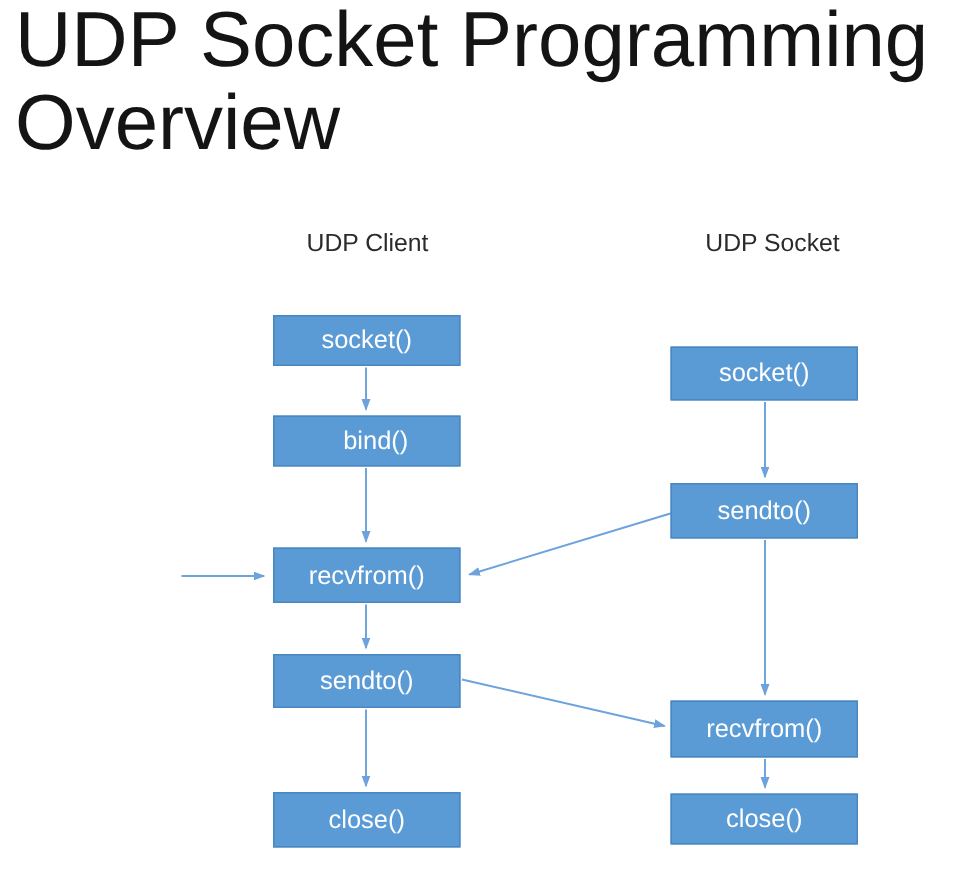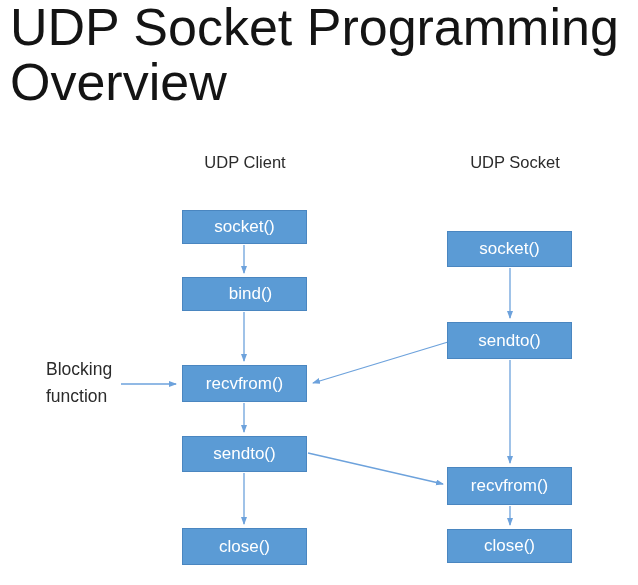--- a/index.html
+++ b/index.html
@@ -99,15 +99,14 @@
   <div class="box" style="left:182px; top:277px; height:34px;padding-left:12px;">bind()</div>
   <div class="box" style="left:182px; top:365px; height:37px;">recvfrom()</div>
   <div class="box" style="left:182px; top:436px; height:36px;">sendto()</div>
   <div class="box" style="left:182px; top:528px; height:37px;">close()</div>
 
   <div class="box" style="left:447px; top:231px; height:36px;">socket()</div>
   <div class="box" style="left:447px; top:322px; height:37px;">sendto()</div>
   <div class="box" style="left:447px; top:467px; height:38px;">recvfrom()</div>
   <div class="box" style="left:447px; top:529px; height:34px;">close()</div>
 
-  <div class="annotation">Blocking function</div>
 
 </div>
 
 </body></html>

